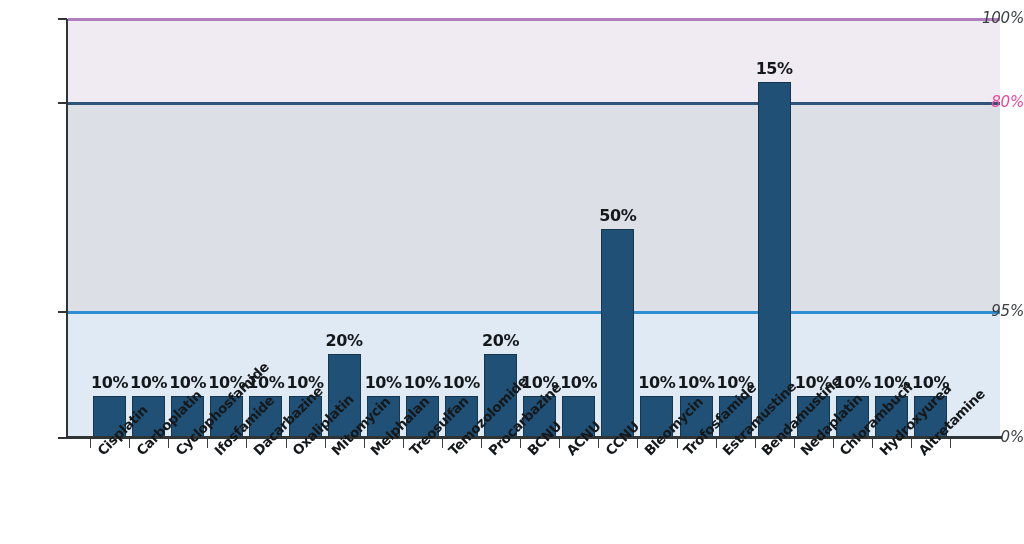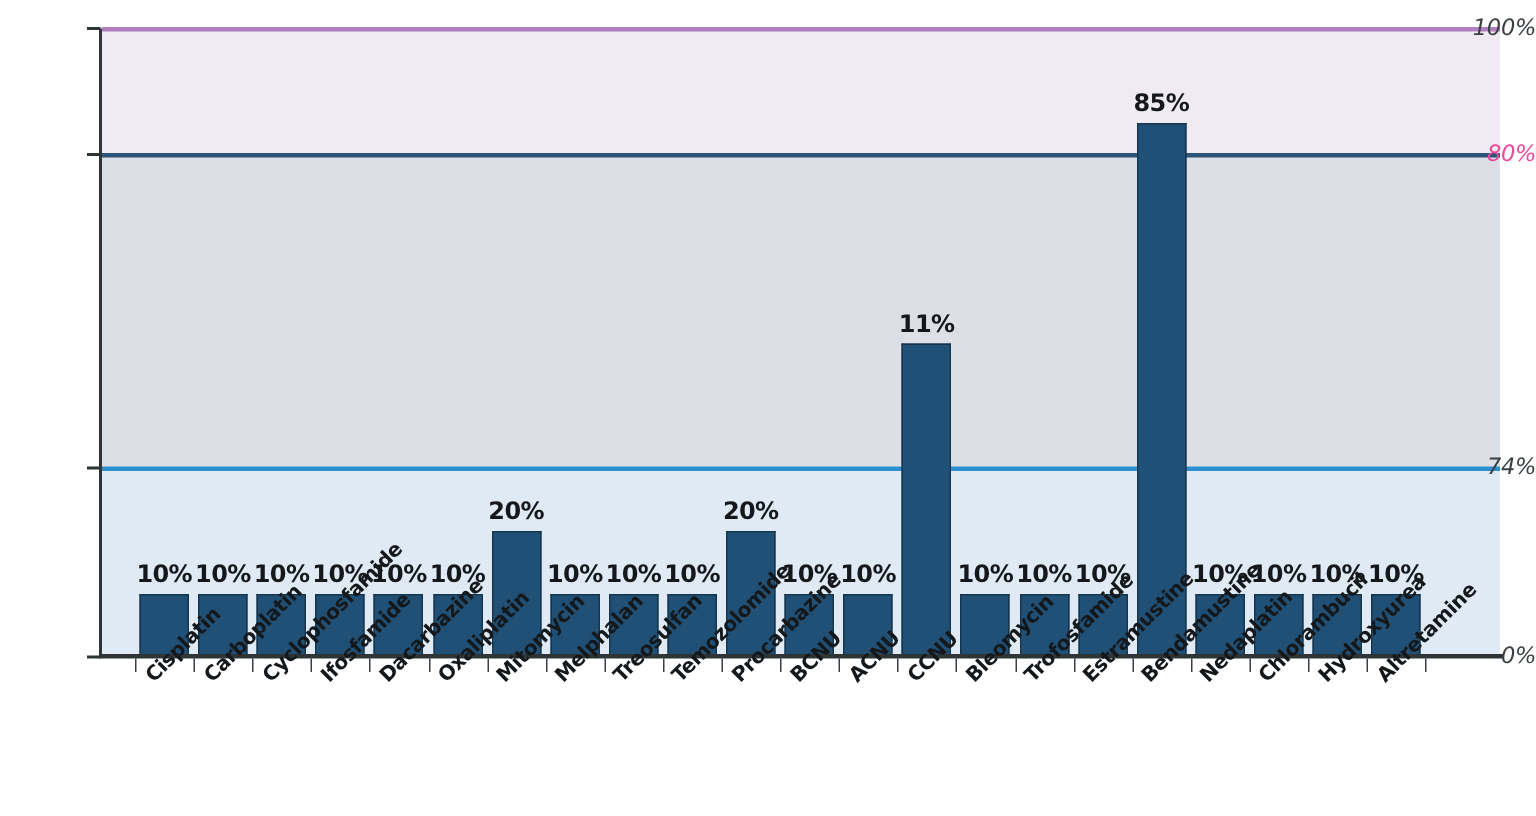--- a/index.html
+++ b/index.html
@@ -161,48 +161,48 @@
         <div class="bar-value" style="width: 60px; left: 324.3px; top: 354.1px; color: rgb(21, 24, 26);">10%</div>
         <div class="bar" style="left: 376.9px; width: 33px; height: 41.9px; background: rgb(33, 80, 118);"></div>
         <div class="bar-value" style="width: 60px; left: 363.4px; top: 354.1px; color: rgb(21, 24, 26);">10%</div>
         <div class="bar" style="left: 416px; width: 33px; height: 83.8px; background: rgb(33, 80, 118);"></div>
         <div class="bar-value" style="width: 60px; left: 402.5px; top: 312.2px; color: rgb(21, 24, 26);">20%</div>
         <div class="bar" style="left: 455.1px; width: 33px; height: 41.9px; background: rgb(33, 80, 118);"></div>
         <div class="bar-value" style="width: 60px; left: 441.6px; top: 354.1px; color: rgb(21, 24, 26);">10%</div>
         <div class="bar" style="left: 494.2px; width: 33px; height: 41.9px; background: rgb(33, 80, 118);"></div>
         <div class="bar-value" style="width: 60px; left: 480.7px; top: 354.1px; color: rgb(21, 24, 26);">10%</div>
         <div class="bar" style="left: 533.3px; width: 33px; height: 209.5px; background: rgb(33, 80, 118);"></div>
-        <div class="bar-value" style="width: 60px; left: 519.8px; top: 186.5px; color: rgb(21, 24, 26);">11%</div>
+        <div class="bar-value" style="width: 60px; left: 519.8px; top: 186.5px; color: rgb(21, 24, 26);">50%</div>
         <div class="bar" style="left: 572.4px; width: 33px; height: 41.9px; background: rgb(33, 80, 118);"></div>
         <div class="bar-value" style="width: 60px; left: 558.9px; top: 354.1px; color: rgb(21, 24, 26);">10%</div>
         <div class="bar" style="left: 611.5px; width: 33px; height: 41.9px; background: rgb(33, 80, 118);"></div>
         <div class="bar-value" style="width: 60px; left: 598px; top: 354.1px; color: rgb(21, 24, 26);">10%</div>
         <div class="bar" style="left: 650.6px; width: 33px; height: 41.9px; background: rgb(33, 80, 118);"></div>
         <div class="bar-value" style="width: 60px; left: 637.1px; top: 354.1px; color: rgb(21, 24, 26);">10%</div>
         <div class="bar" style="left: 689.7px; width: 33px; height: 356.15px; background: rgb(33, 80, 118);"></div>
-        <div class="bar-value" style="width: 60px; left: 676.2px; top: 39.85px; color: rgb(21, 24, 26);">85%</div>
+        <div class="bar-value" style="width: 60px; left: 676.2px; top: 39.85px; color: rgb(21, 24, 26);">15%</div>
         <div class="bar" style="left: 728.8px; width: 33px; height: 41.9px; background: rgb(33, 80, 118);"></div>
         <div class="bar-value" style="width: 60px; left: 715.3px; top: 354.1px; color: rgb(21, 24, 26);">10%</div>
         <div class="bar" style="left: 767.9px; width: 33px; height: 41.9px; background: rgb(33, 80, 118);"></div>
         <div class="bar-value" style="width: 60px; left: 754.4px; top: 354.1px; color: rgb(21, 24, 26);">10%</div>
         <div class="bar" style="left: 807px; width: 33px; height: 41.9px; background: rgb(33, 80, 118);"></div>
         <div class="bar-value" style="width: 60px; left: 793.5px; top: 354.1px; color: rgb(21, 24, 26);">10%</div>
         <div class="bar" style="left: 846.1px; width: 33px; height: 41.9px; background: rgb(33, 80, 118);"></div>
         <div class="bar-value" style="width: 60px; left: 832.6px; top: 354.1px; color: rgb(21, 24, 26);">10%</div>
       </div>
   </div>
 
   <div class="y-axis-line"></div>
   <div class="x-axis-line"></div>
 
   <div id="yticks-container">
       <div class="y-tick-mark" style="top: 437px; background: rgb(47, 52, 54);"></div>
       <div class="y-tick-label" style="top: 428px; color: rgb(58, 63, 66);">0%</div>
       <div class="y-tick-mark" style="top: 311.3px; background: rgb(47, 52, 54);"></div>
-      <div class="y-tick-label" style="top: 302.3px; color: rgb(58, 63, 66);">74%</div>
+      <div class="y-tick-label" style="top: 302.3px; color: rgb(58, 63, 66);">95%</div>
       <div class="y-tick-mark" style="top: 101.8px; background: rgb(47, 52, 54);"></div>
       <div class="y-tick-label" style="top: 92.8px; color: #ec4899;">80%</div>
       <div class="y-tick-mark" style="top: 18px; background: rgb(47, 52, 54);"></div>
       <div class="y-tick-label" style="top: 9px; color: rgb(58, 63, 66);">100%</div>
     </div>
 
   <div id="xticks-container">
       <div class="x-tick" style="left: 90px; background: rgb(58, 63, 66);"></div>
       <div class="x-tick" style="left: 129.1px; background: rgb(58, 63, 66);"></div>
       <div class="x-tick" style="left: 168.2px; background: rgb(58, 63, 66);"></div>

